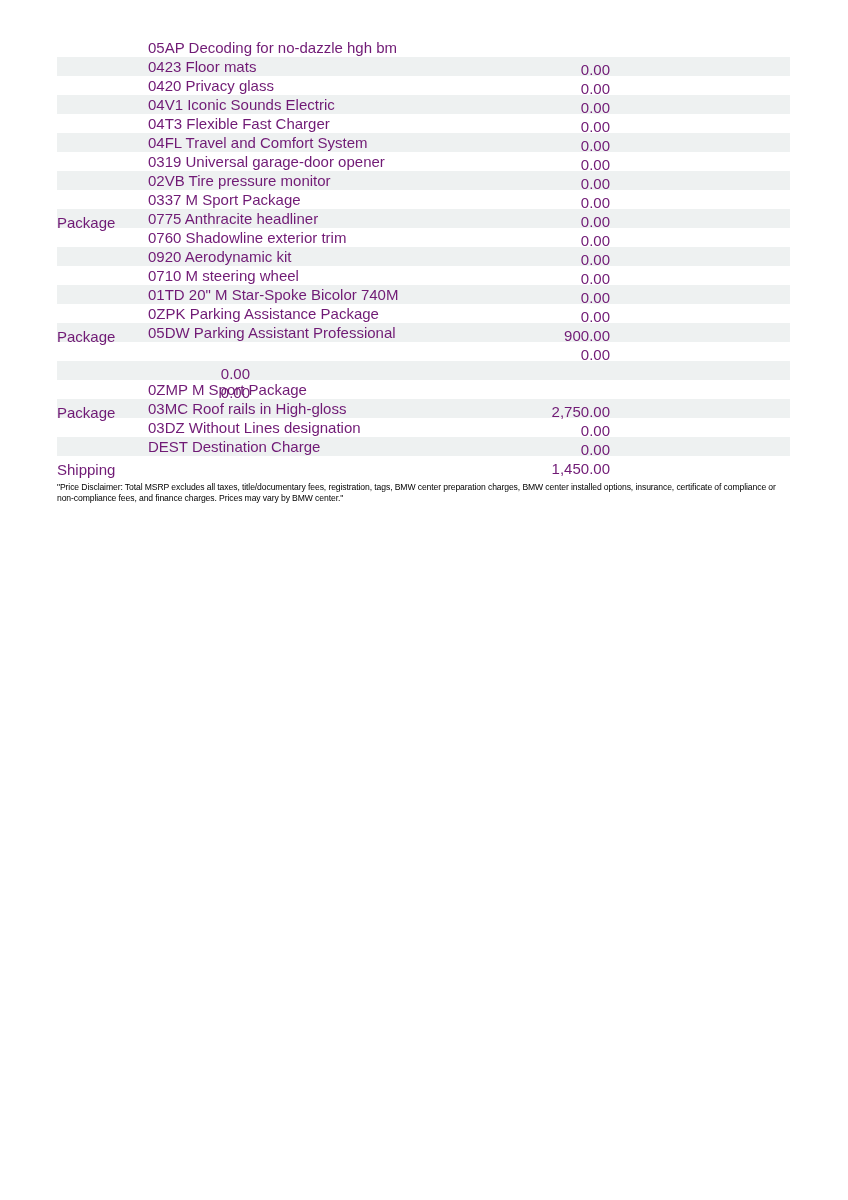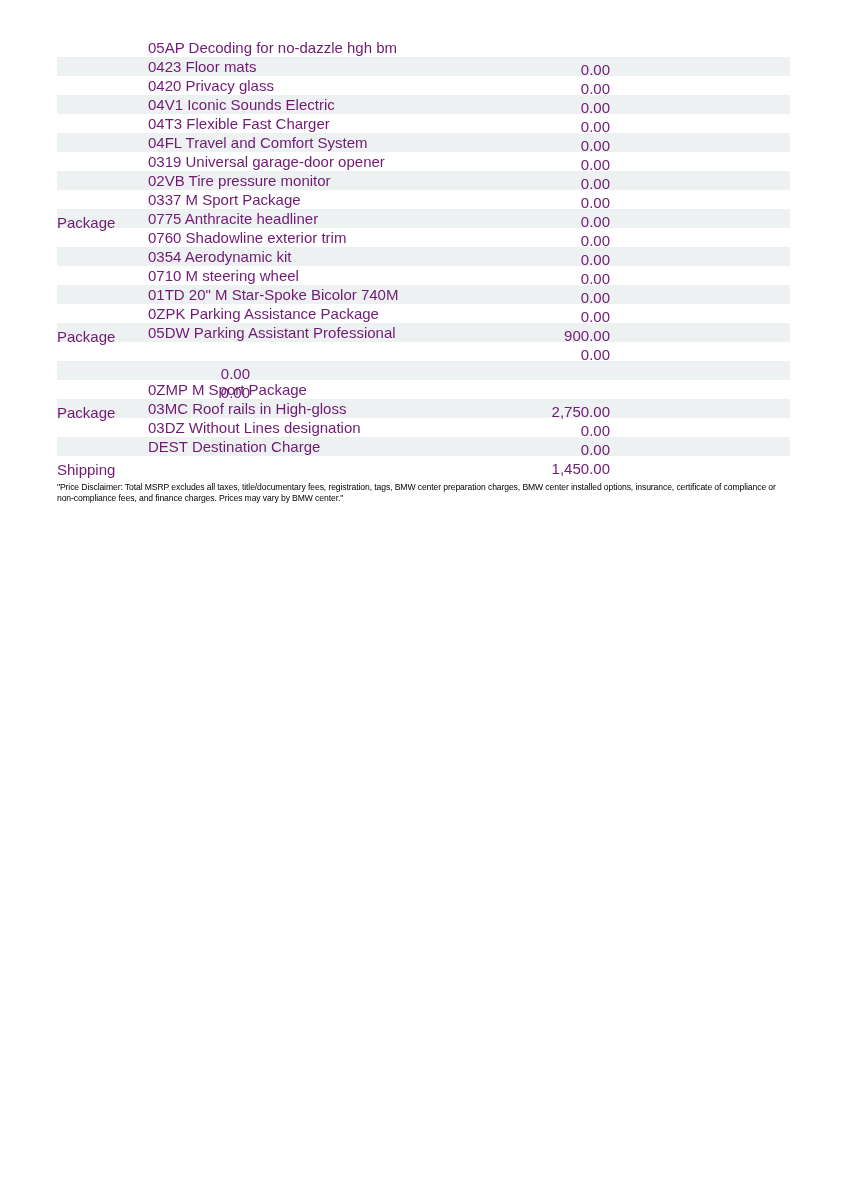--- a/index.html
+++ b/index.html
@@ -149,21 +149,21 @@
 
   <div class="row">
     <div class="col-category"></div>
     <div class="col-item">0760 Shadowline exterior trim</div>
     <div class="col-price">0.00</div>
     <div class="col-spacer"></div>
   </div>
 
   <div class="row shaded">
     <div class="col-category"></div>
-    <div class="col-item">0354 Aerodynamic kit</div>
+    <div class="col-item">0920 Aerodynamic kit</div>
     <div class="col-price">0.00</div>
     <div class="col-spacer"></div>
   </div>
 
   <div class="row">
     <div class="col-category"></div>
     <div class="col-item">0710 M steering wheel</div>
     <div class="col-price">0.00</div>
     <div class="col-spacer"></div>
   </div>

